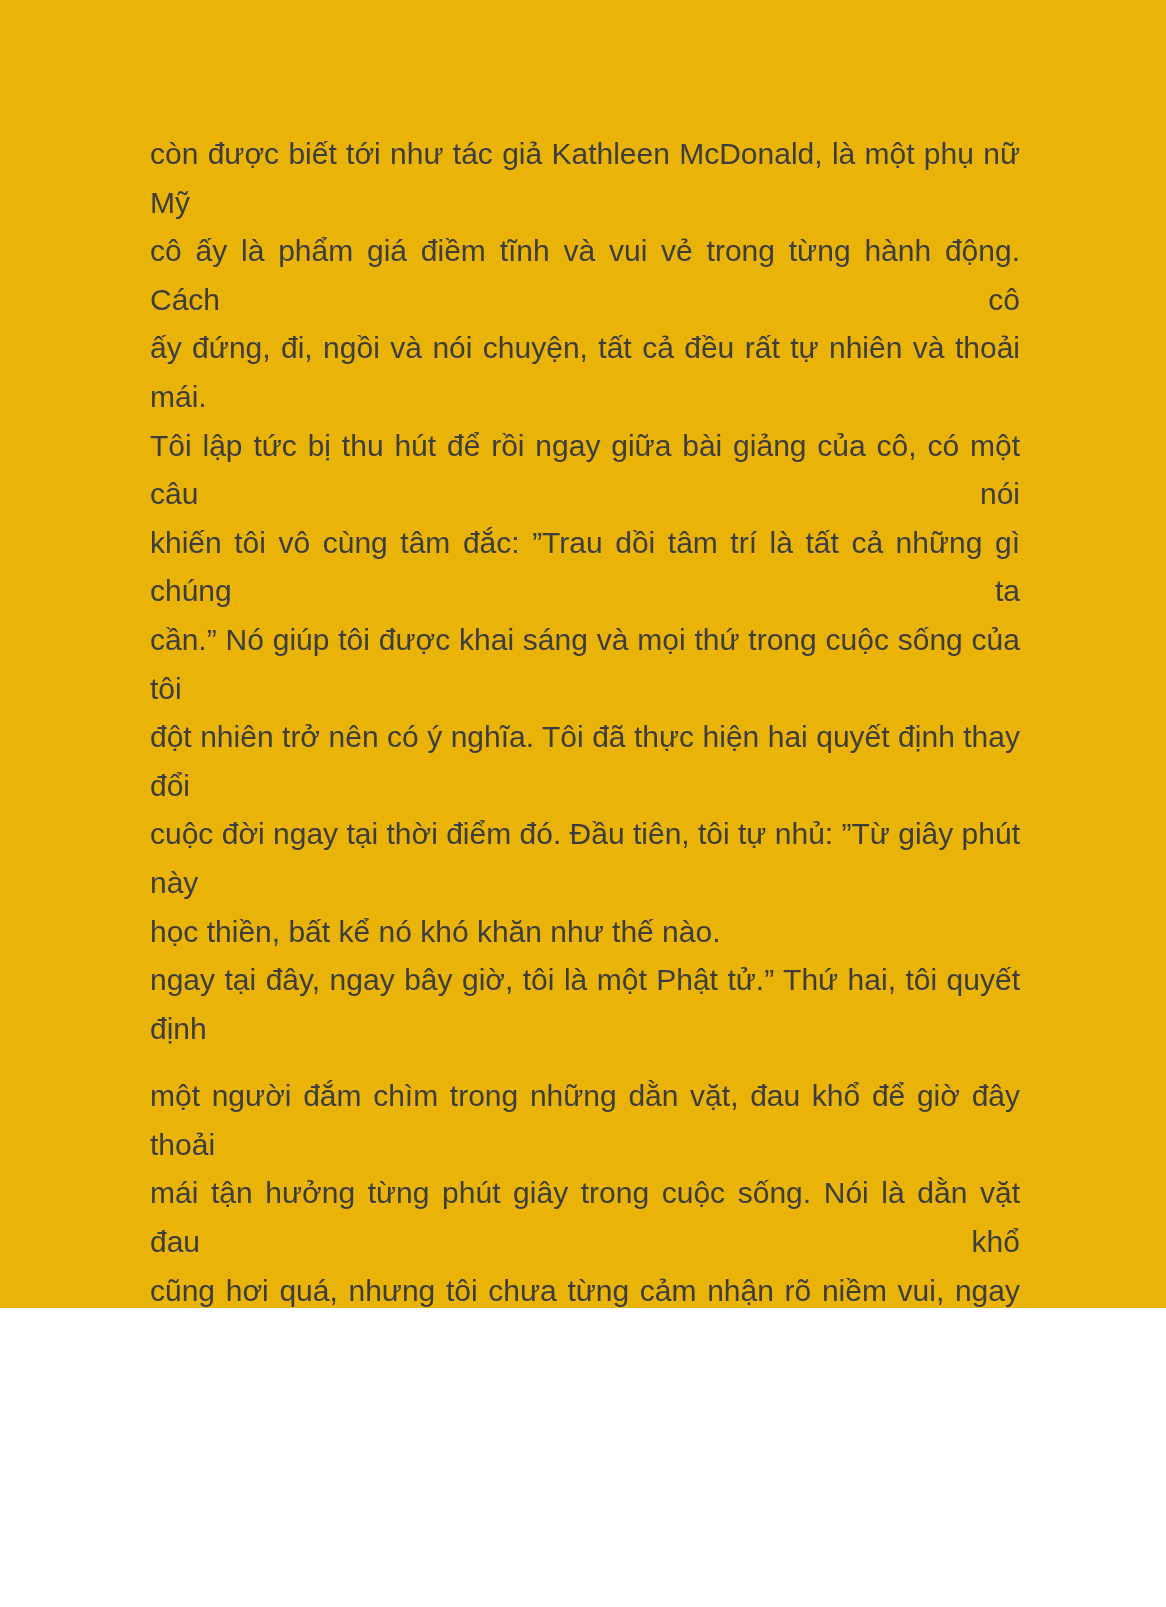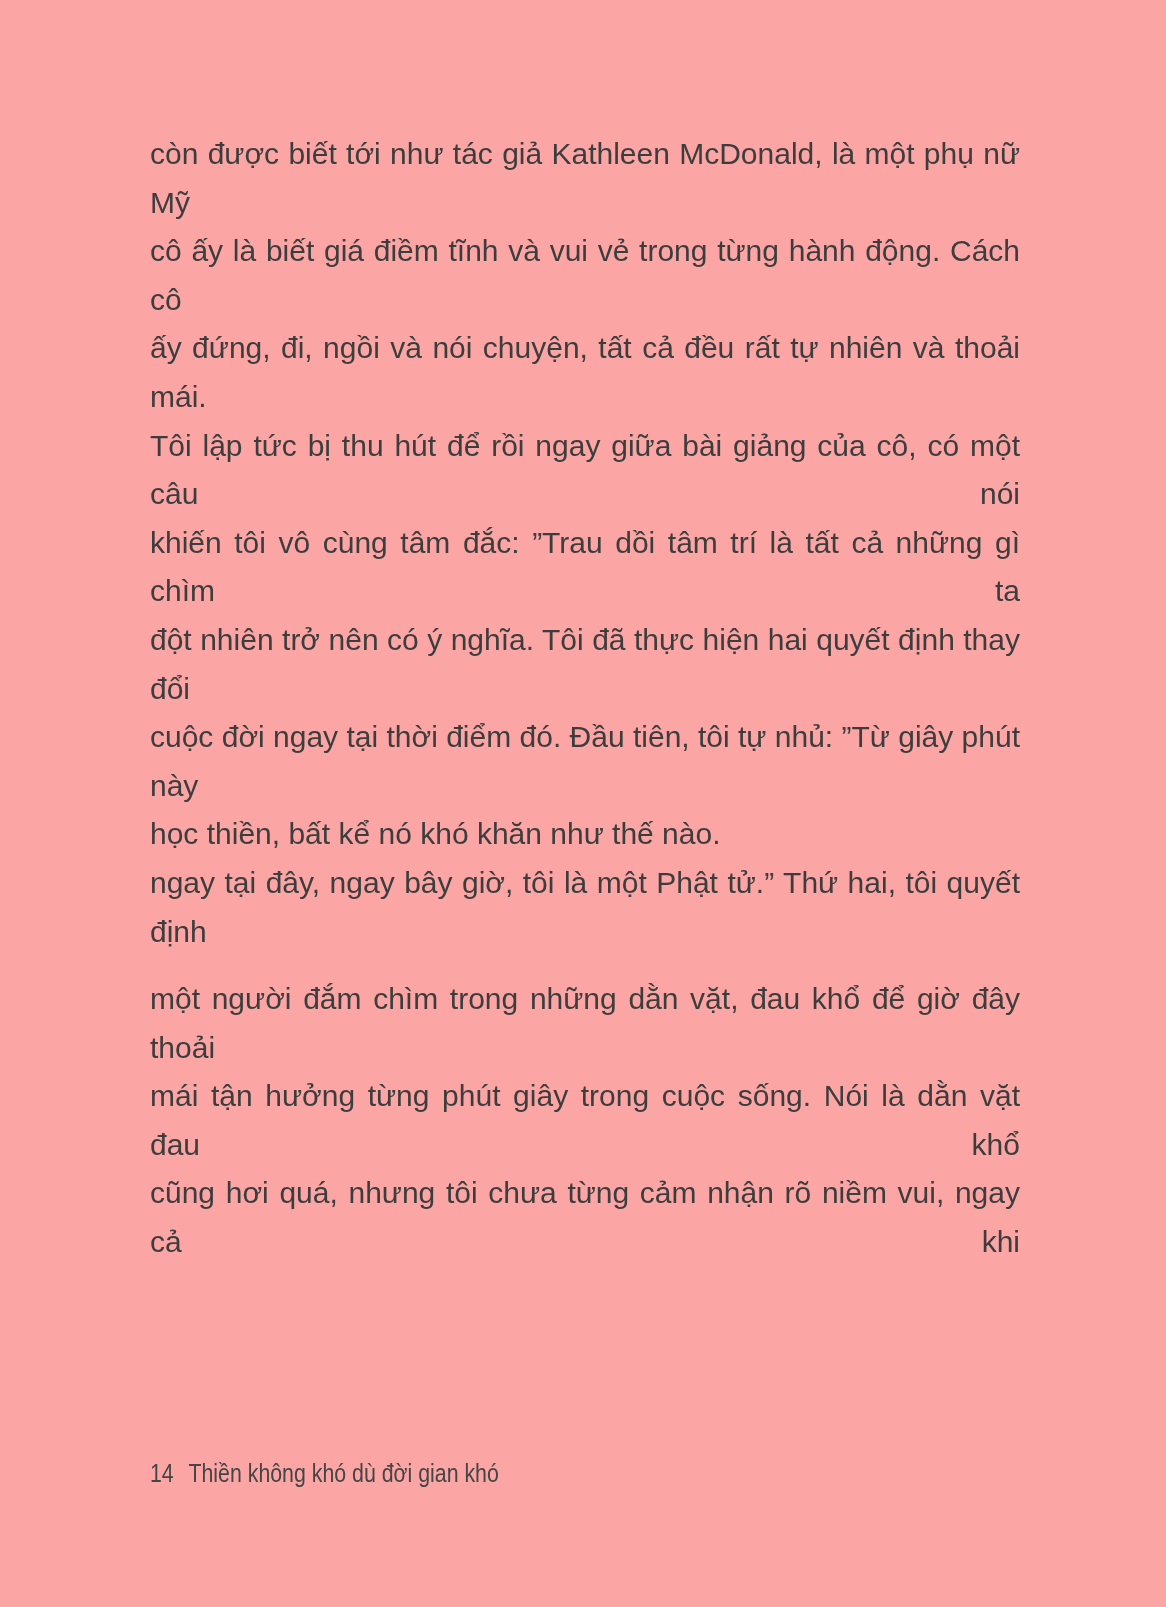--- a/index.html
+++ b/index.html
@@ -3,22 +3,22 @@
 <meta charset="utf-8">
 <style>
   html, body {
     margin: 0;
     padding: 0;
     background: #ffffff;
   }
   .page {
     position: relative;
     width: 1166px;
-    height: 1607px;
-    background: #fca5a5;
+    height: 1308px;
+    background: #eab308;
     overflow: hidden;
     font-family: "Liberation Sans", "DejaVu Sans", sans-serif;
   }
   .text-block {
     position: absolute;
     left: 150px;
     top: 130px;
     width: 870px;
     color: #3d3d3d;
     font-size: 30px;
@@ -54,24 +54,25 @@
     margin-right: 18px;
   }
 </style>
 </head>
 <body>
 
 <div class="page">
   <div class="text-block">
       <div class="paragraph">
         <div class="line">còn được biết tới như tác giả Kathleen McDonald, là một phụ nữ Mỹ</div>
-        <div class="line">cô ấy là biết giá điềm tĩnh và vui vẻ trong từng hành động. Cách cô</div>
+        <div class="line">cô ấy là phẩm giá điềm tĩnh và vui vẻ trong từng hành động. Cách cô</div>
         <div class="line">ấy đứng, đi, ngồi và nói chuyện, tất cả đều rất tự nhiên và thoải mái.</div>
         <div class="line">Tôi lập tức bị thu hút để rồi ngay giữa bài giảng của cô, có một câu nói</div>
-        <div class="line">khiến tôi vô cùng tâm đắc: ”Trau dồi tâm trí là tất cả những gì chìm ta</div>
+        <div class="line">khiến tôi vô cùng tâm đắc: ”Trau dồi tâm trí là tất cả những gì chúng ta</div>
+        <div class="line">cần.” Nó giúp tôi được khai sáng và mọi thứ trong cuộc sống của tôi</div>
         <div class="line">đột nhiên trở nên có ý nghĩa. Tôi đã thực hiện hai quyết định thay đổi</div>
         <div class="line">cuộc đời ngay tại thời điểm đó. Đầu tiên, tôi tự nhủ: ”Từ giây phút này</div>
         <div class="line last">học thiền, bất kể nó khó khăn như thế nào.</div>
         <div class="line">ngay tại đây, ngay bây giờ, tôi là một Phật tử.” Thứ hai, tôi quyết định</div>
       </div>
       <div class="paragraph">
         <div class="line">một người đắm chìm trong những dằn vặt, đau khổ để giờ đây thoải</div>
         <div class="line">mái tận hưởng từng phút giây trong cuộc sống. Nói là dằn vặt đau khổ</div>
         <div class="line">cũng hơi quá, nhưng tôi chưa từng cảm nhận rõ niềm vui, ngay cả khi</div>
       </div>

